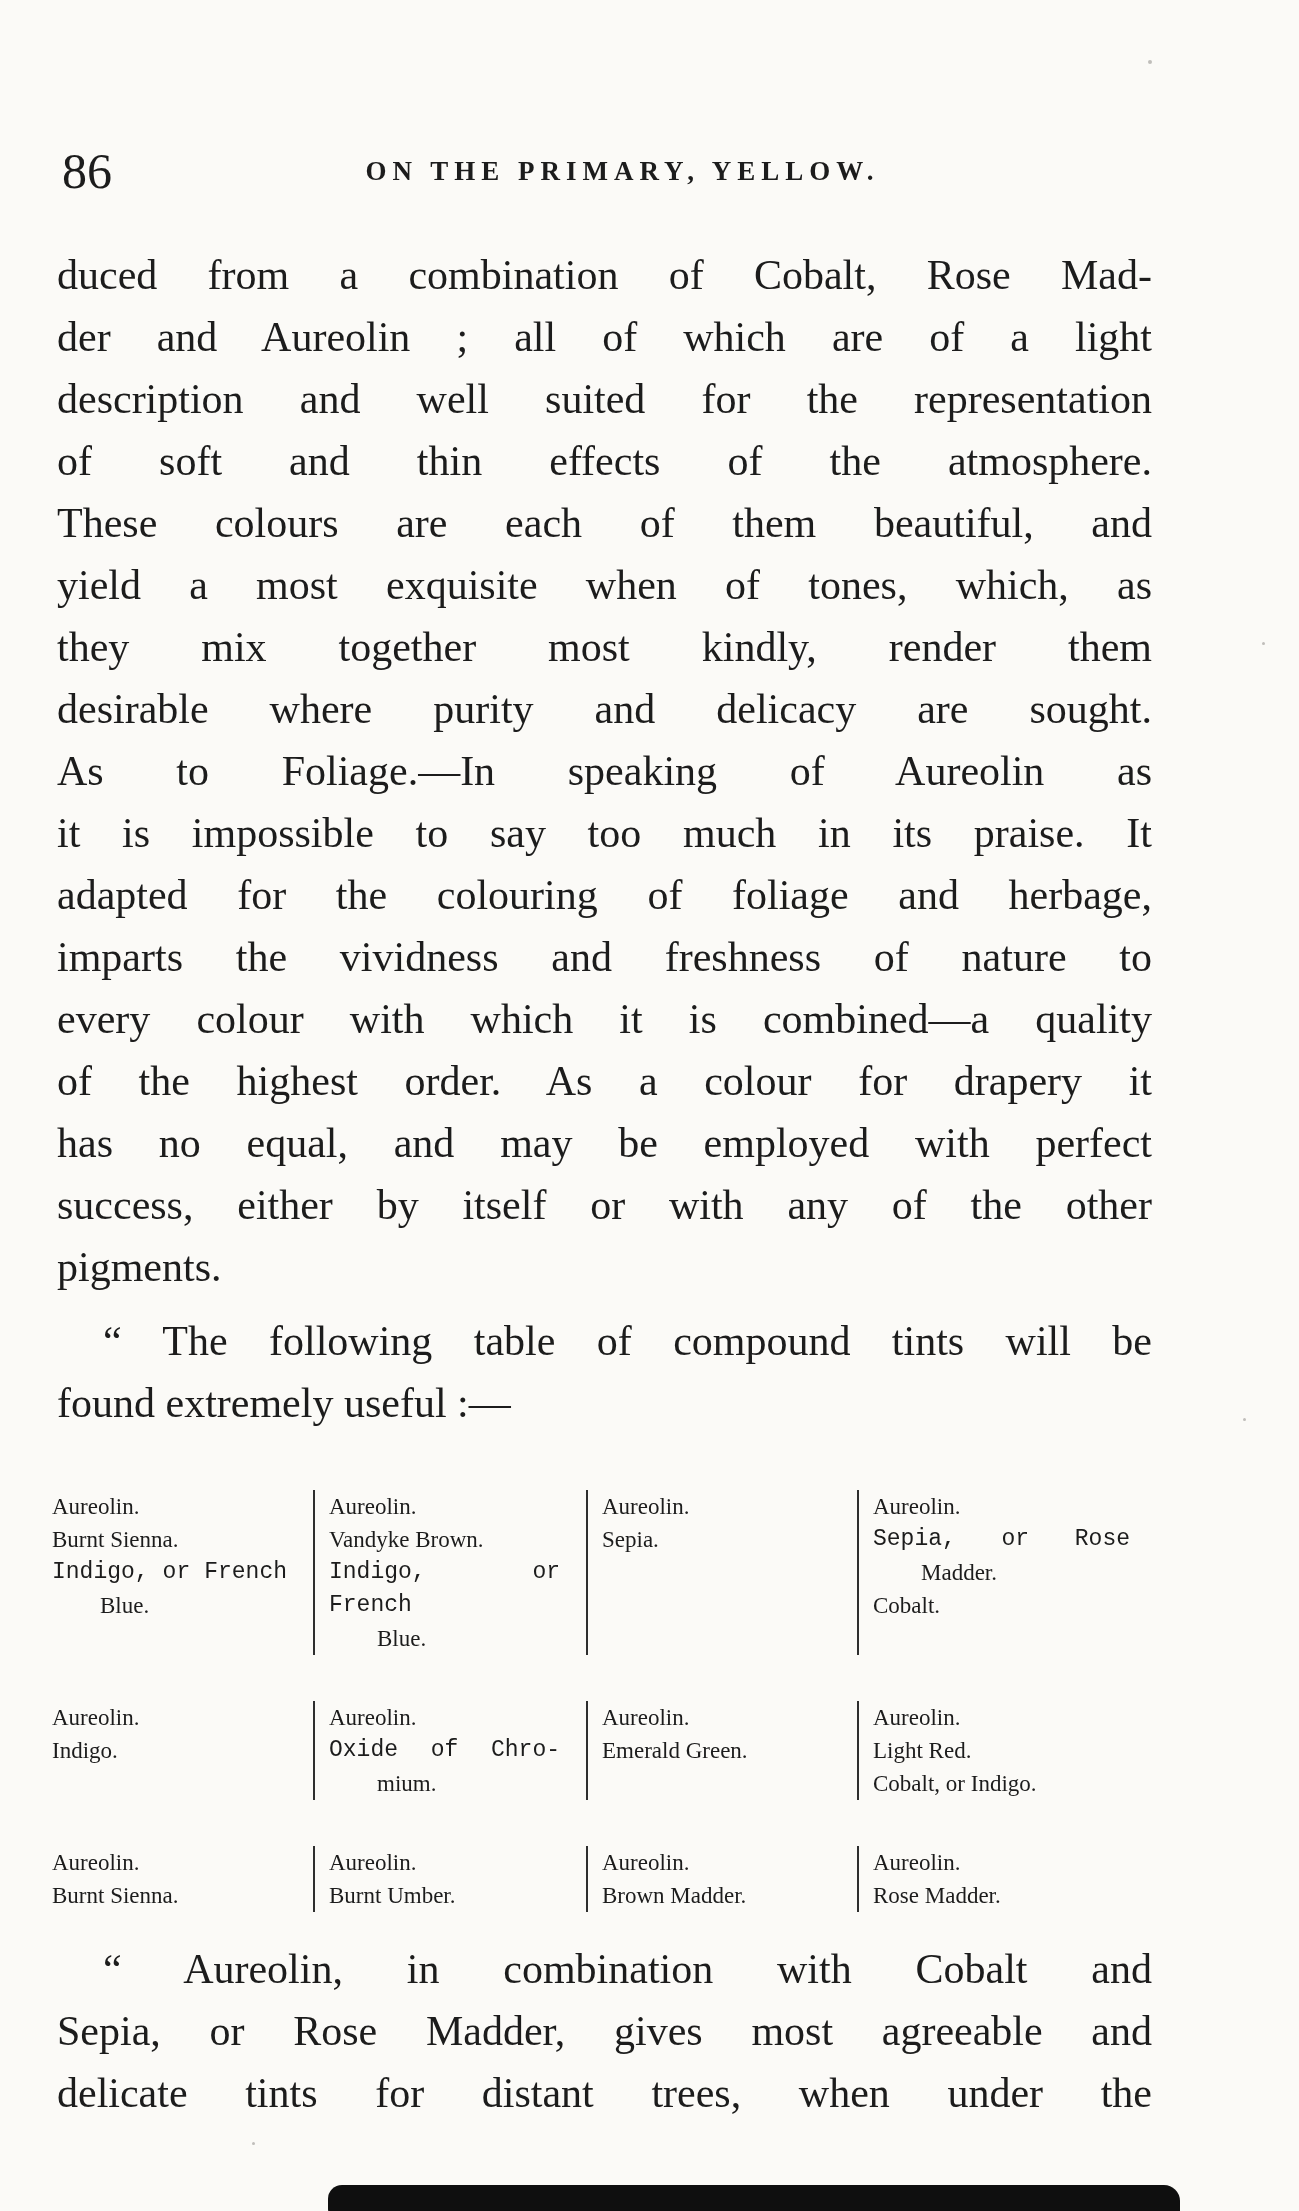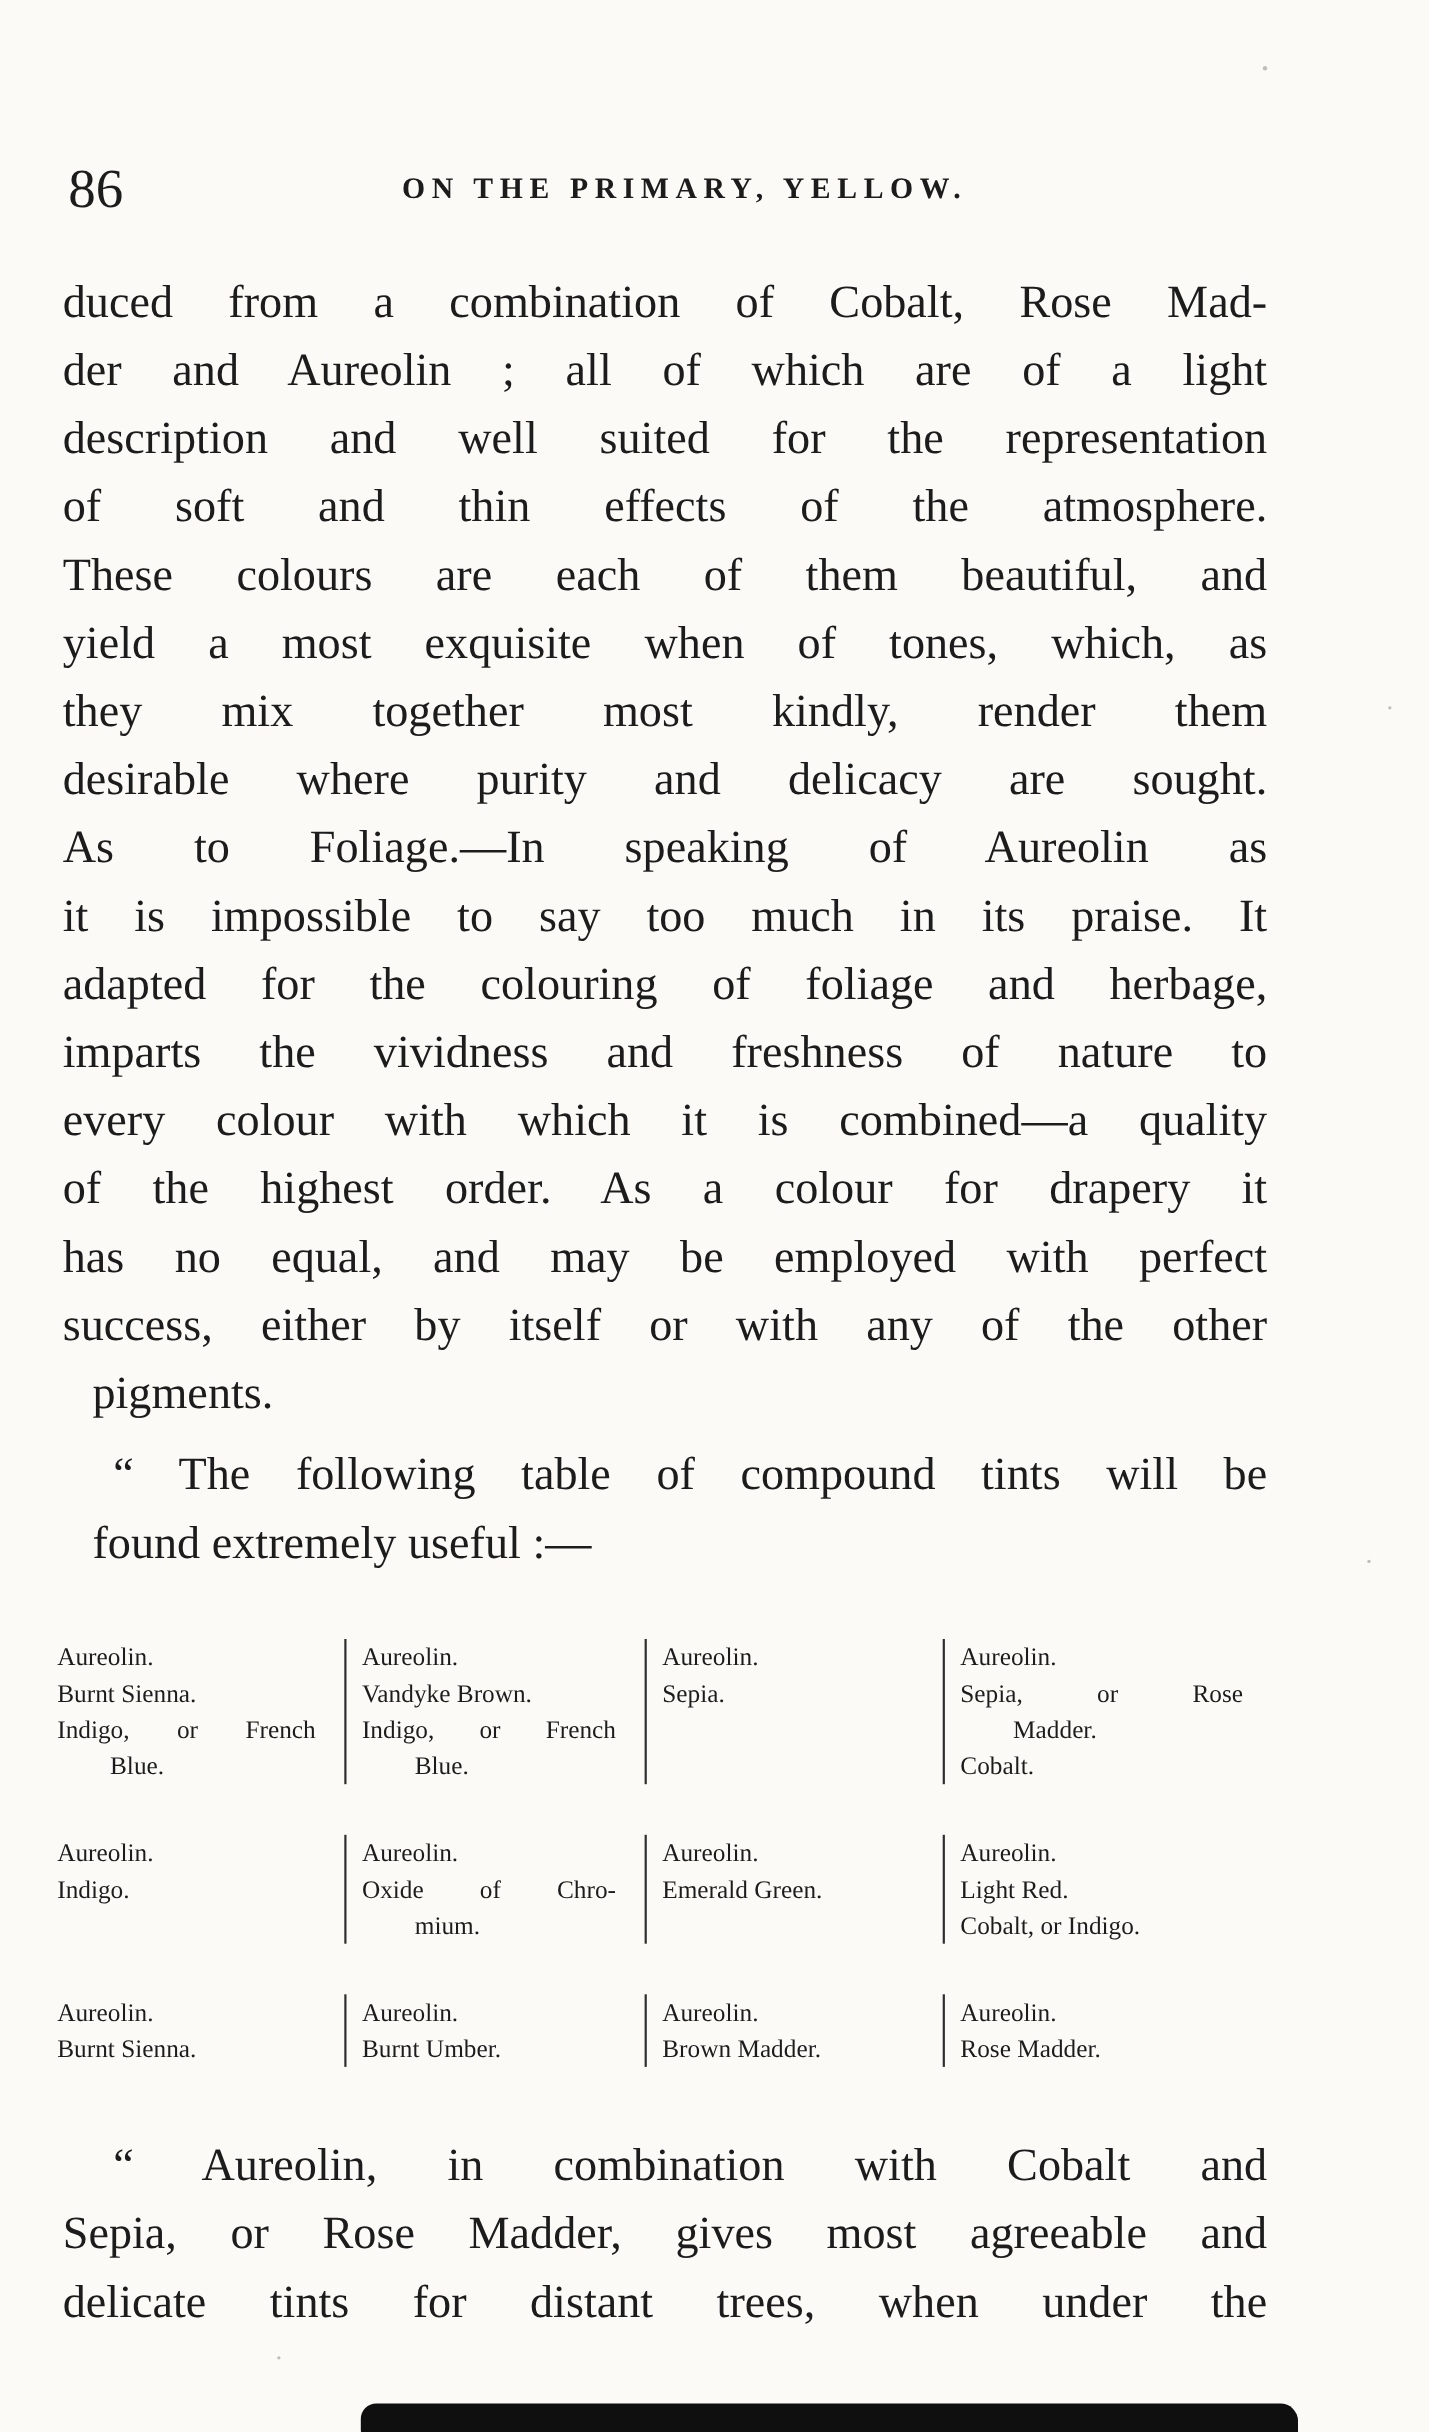--- a/index.html
+++ b/index.html
@@ -41,21 +41,21 @@
     left: 57px;
     width: 1095px;
     font-size: 42px;
   }
   .pline {
     text-align: justify;
     text-align-last: justify;
     line-height: 62px;
     white-space: normal;
   }
-  .pline.lastline { text-align-last: left; margin-left: 27px; }
+  .pline.lastline { text-align-last: left; }
   .pline.firstindent { padding-left: 46px; }
   #para1 { top: 244px; }
   #para2 { top: 1310px; }
   #para3 { top: 1938px; }
   
   .tints-table {
     position: absolute;
     top: 1490px;
     left: 52px;
     width: 1104px;
@@ -69,20 +69,21 @@
   .tcell { padding-right: 20px; }
   .tcell.ruled {
     border-left: 2px solid var(--rule, #2e2e2e);
     padding-left: 14px;
   }
   .cline { line-height: 33px; }
   .cline.cjust {
     text-align: justify;
     text-align-last: justify;
     padding-right: 6px;
+    font-family: Liberation Mono, monospace;
   }
   .cline.cindent { padding-left: 48px; }
   
   .artifact-bar {
     position: absolute;
     left: 328px;
     bottom: -6px;
     width: 852px;
     height: 32px;
     background: var(--artifact, #0f0f0f);

